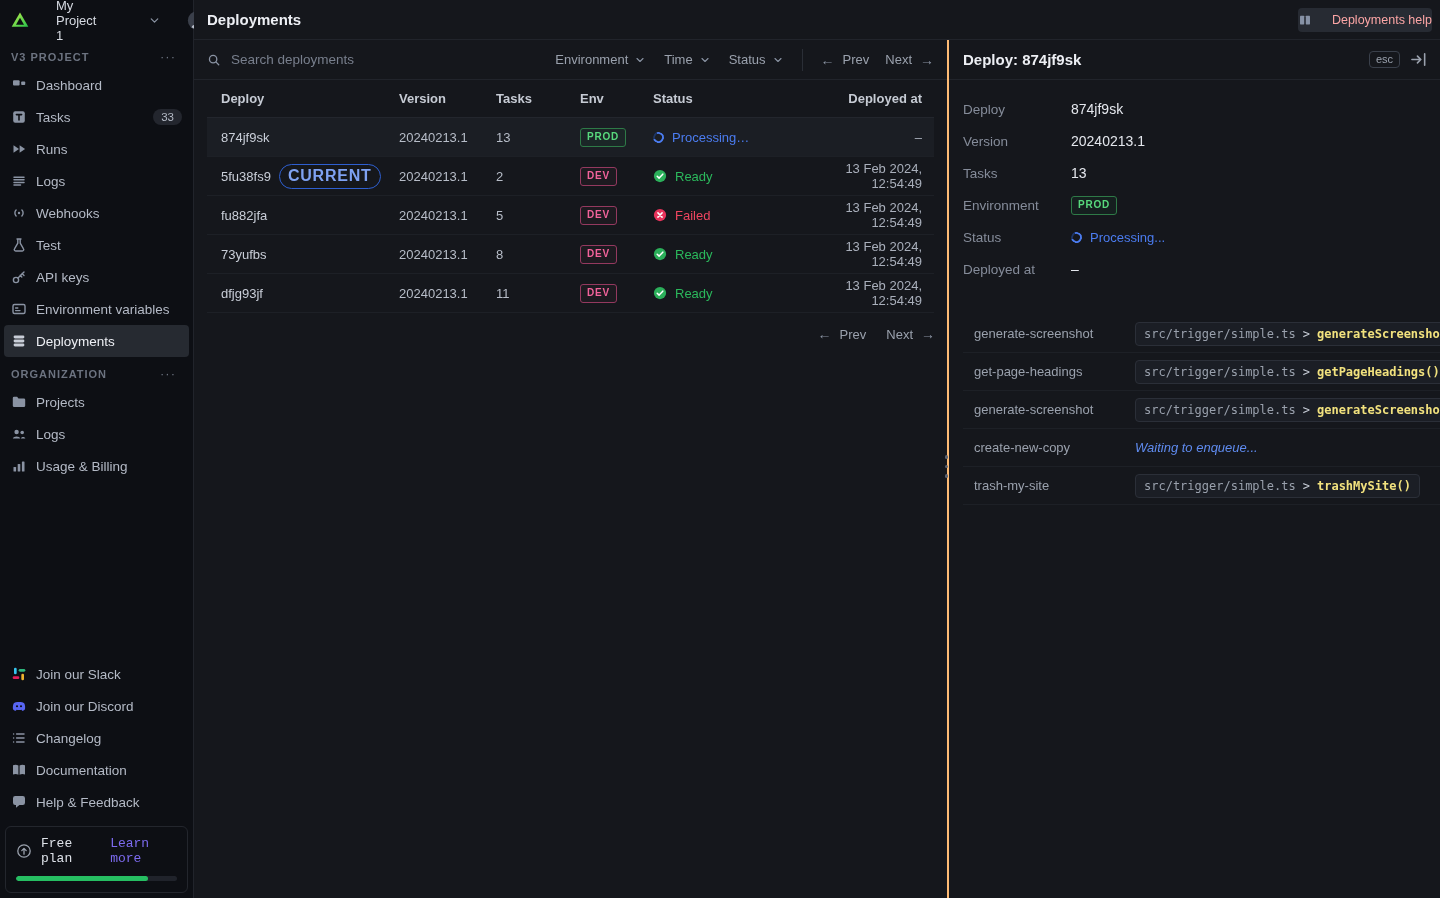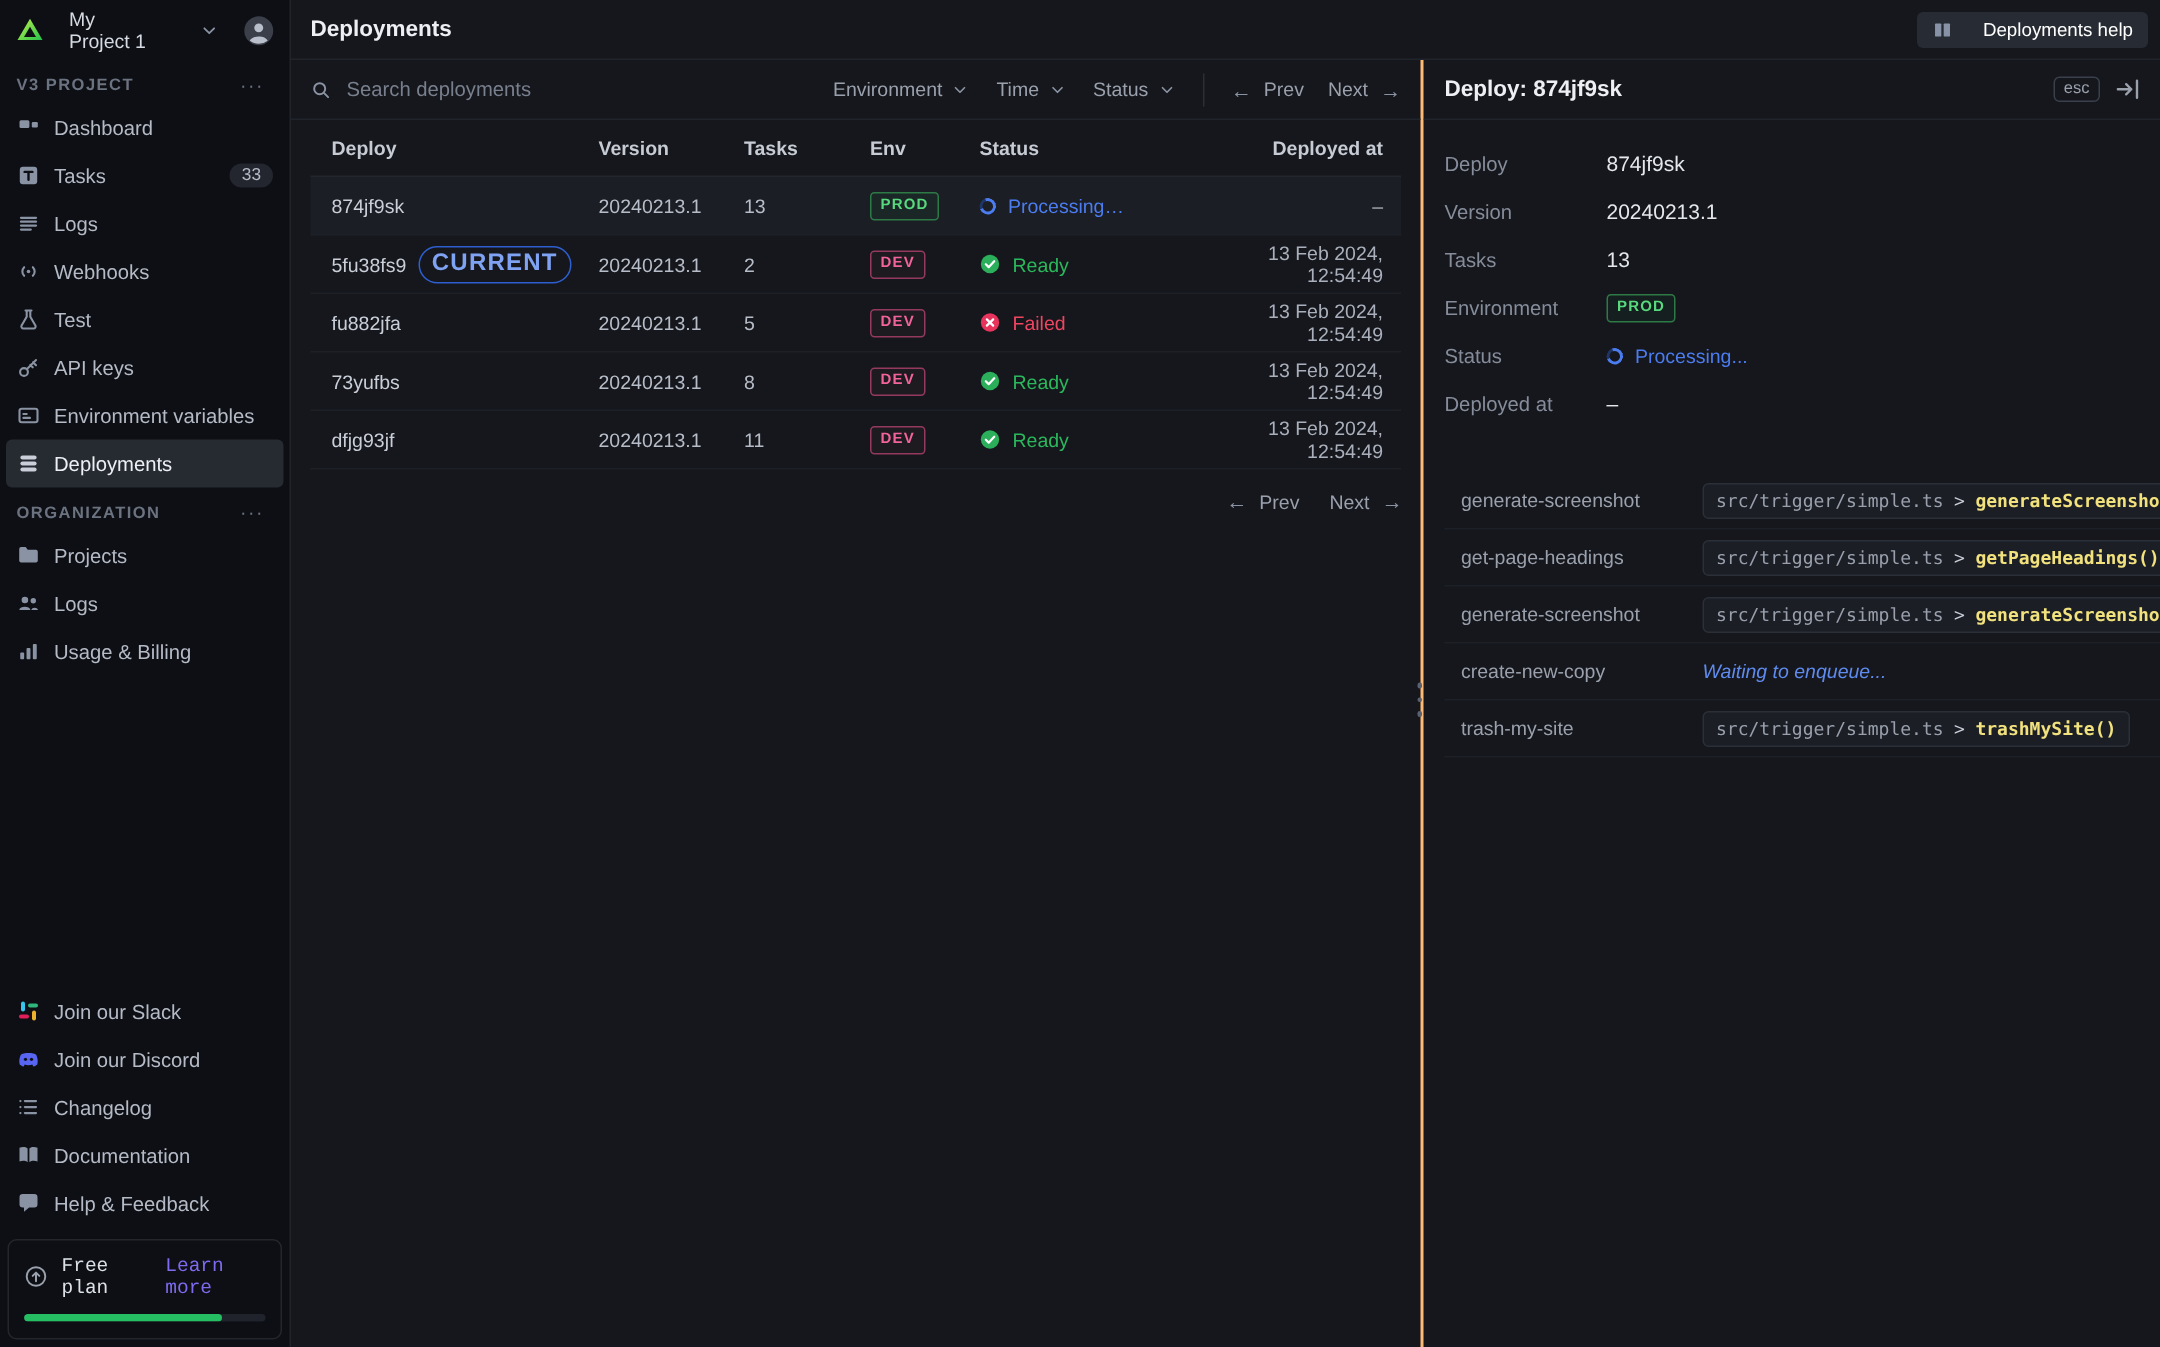--- a/index.html
+++ b/index.html
@@ -7,21 +7,21 @@
   body {
     width:1440px; height:898px; overflow:hidden;
     background:#0B0D11; color:#E6E9EF;
     font-family:"Liberation Sans", sans-serif;
     font-size:13px;
   }
   .app { display:flex; width:100%; height:100%; }
 
   
   .sidebar { width:194px; min-width:194px; background:#0D0F14; border-right:1px solid #21242B; display:flex; flex-direction:column; }
-  .proj-row { height:40px; min-height:40px; display:flex; align-items:center; gap:16px; padding:0 10px; cursor:pointer; }
+  .proj-row { height:40px; min-height:40px; display:flex; align-items:center; gap:26px; padding:0 10px; cursor:pointer; }
   .logo { width:20px; height:20px; display:flex; }
   .proj-name { font-size:13px; color:#D6DAE2; }
   .proj-spacer { flex:1; }
   .chev { width:13px; height:13px; color:#8A93A3; display:flex; }
   .avatar { width:21px; height:21px; display:flex; }
   .nav { flex:1; display:flex; flex-direction:column; padding:0 4px 4px; overflow:hidden; }
   .section-head { display:flex; align-items:flex-start; justify-content:space-between; padding:11px 7px 6px; font-size:11px; font-weight:700; letter-spacing:.09em; color:#6C7380; }
   .section-dots { color:#6C7380; font-size:13px; letter-spacing:1px; background:none; border:none; cursor:pointer; line-height:10px; font-family:inherit; }
   .nav-item { display:flex; align-items:center; gap:9px; height:32px; min-height:32px; padding:0 7px; border-radius:4px; font-size:13.5px; color:#B4BAC6; cursor:pointer; }
   .nav-item.selected { background:#262A31; color:#EDEFF4; }
@@ -34,21 +34,21 @@
   .plan-row { display:flex; align-items:center; gap:9px; font-size:13px; color:#DDE1E8;font-family:Liberation Mono, monospace; }
   .plan-icon { width:16px; height:16px; display:flex; }
   .learn-link { margin-left:auto; color:var(--purple-link,#7D6BF0); font-size:13px; text-decoration:none; cursor:pointer; }
   .progress-track { margin-top:10px; height:5px; background:#20232B; border-radius:3px; overflow:hidden; }
   .progress-fill { height:100%; background:var(--progress-green,#26BE62); border-radius:3px; }
 
   
   .main { flex:1; display:flex; flex-direction:column; min-width:0; background:#15171C; }
   .topbar { height:40px; min-height:40px; border-bottom:1px solid #21242B; display:flex; align-items:center; padding:0 8px 0 13px; }
   .page-title { font-size:15px; font-weight:700; margin:0; color:#EDEFF4; }
-  .help-btn { margin-left:auto; display:flex; gap:20px; align-items:center; background:#272B33; border:none; border-radius:4px; color:#ffffff; font-size:12.5px; padding:5px 10px; cursor:pointer; font-family:inherit; }
+  .help-btn { margin-left:auto; display:flex; gap:20px; align-items:center; background:#272B33; border:none; border-radius:4px; color:#fca5a5; font-size:12.5px; padding:5px 0; cursor:pointer; font-family:inherit; }
   .help-btn .icon { width:14px; height:14px; display:flex; }
 
   .content { flex:1; display:flex; min-height:0; position:relative; }
   .deploys { width:755px; min-width:755px; display:flex; flex-direction:column; border-right:2px solid #fdba74; }
 
   .filterbar { height:40px; min-height:40px; display:flex; align-items:center; border-bottom:1px solid #21242B; padding:0 13px; gap:16px; }
   .search { display:flex; align-items:center; gap:8px; flex:1; }
   .search .icon { width:14px; height:14px; display:flex; }
   .search input { background:transparent; border:none; outline:none; color:#C9CED8; font-size:13.5px; font-family:inherit; width:100%; }
   .search input::placeholder { color:#787F8D; }
@@ -160,20 +160,29 @@
               <svg viewBox="0 0 16 16">
                 <rect x="2.2" y="2.2" width="11.6" height="11.6" rx="2" fill="currentColor"></rect>
                 <path d="M5.4 5.6h5.2M8 5.6v5.3" stroke="#0D0F14" stroke-width="1.6" stroke-linecap="round" fill="none"></path>
               </svg>
             </span>
             <span class="nav-label">Tasks</span>
             <span class="badge-count">33</span>
           </div>
           <div class="nav-item">
             <span class="icon">
+              <svg viewBox="0 0 16 16" fill="currentColor">
+                <path d="M2.5 4.2v7.6L8 8z"></path>
+                <path d="M8.6 4.2v7.6L14.1 8z"></path>
+              </svg>
+            </span>
+            <span class="nav-label">Runs</span>
+          </div>
+          <div class="nav-item">
+            <span class="icon">
               <svg viewBox="0 0 16 16" stroke="currentColor" stroke-width="1.5" stroke-linecap="round" fill="none">
                 <path d="M3 4.2h10M3 6.8h10M3 9.4h10M3 12h6.5"></path>
               </svg>
             </span>
             <span class="nav-label">Logs</span>
           </div>
           <div class="nav-item">
             <span class="icon">
               <svg viewBox="0 0 16 16" fill="none" stroke="currentColor" stroke-width="1.4" stroke-linecap="round">
                 <circle cx="8" cy="8" r="1.2" fill="currentColor" stroke="none"></circle>

